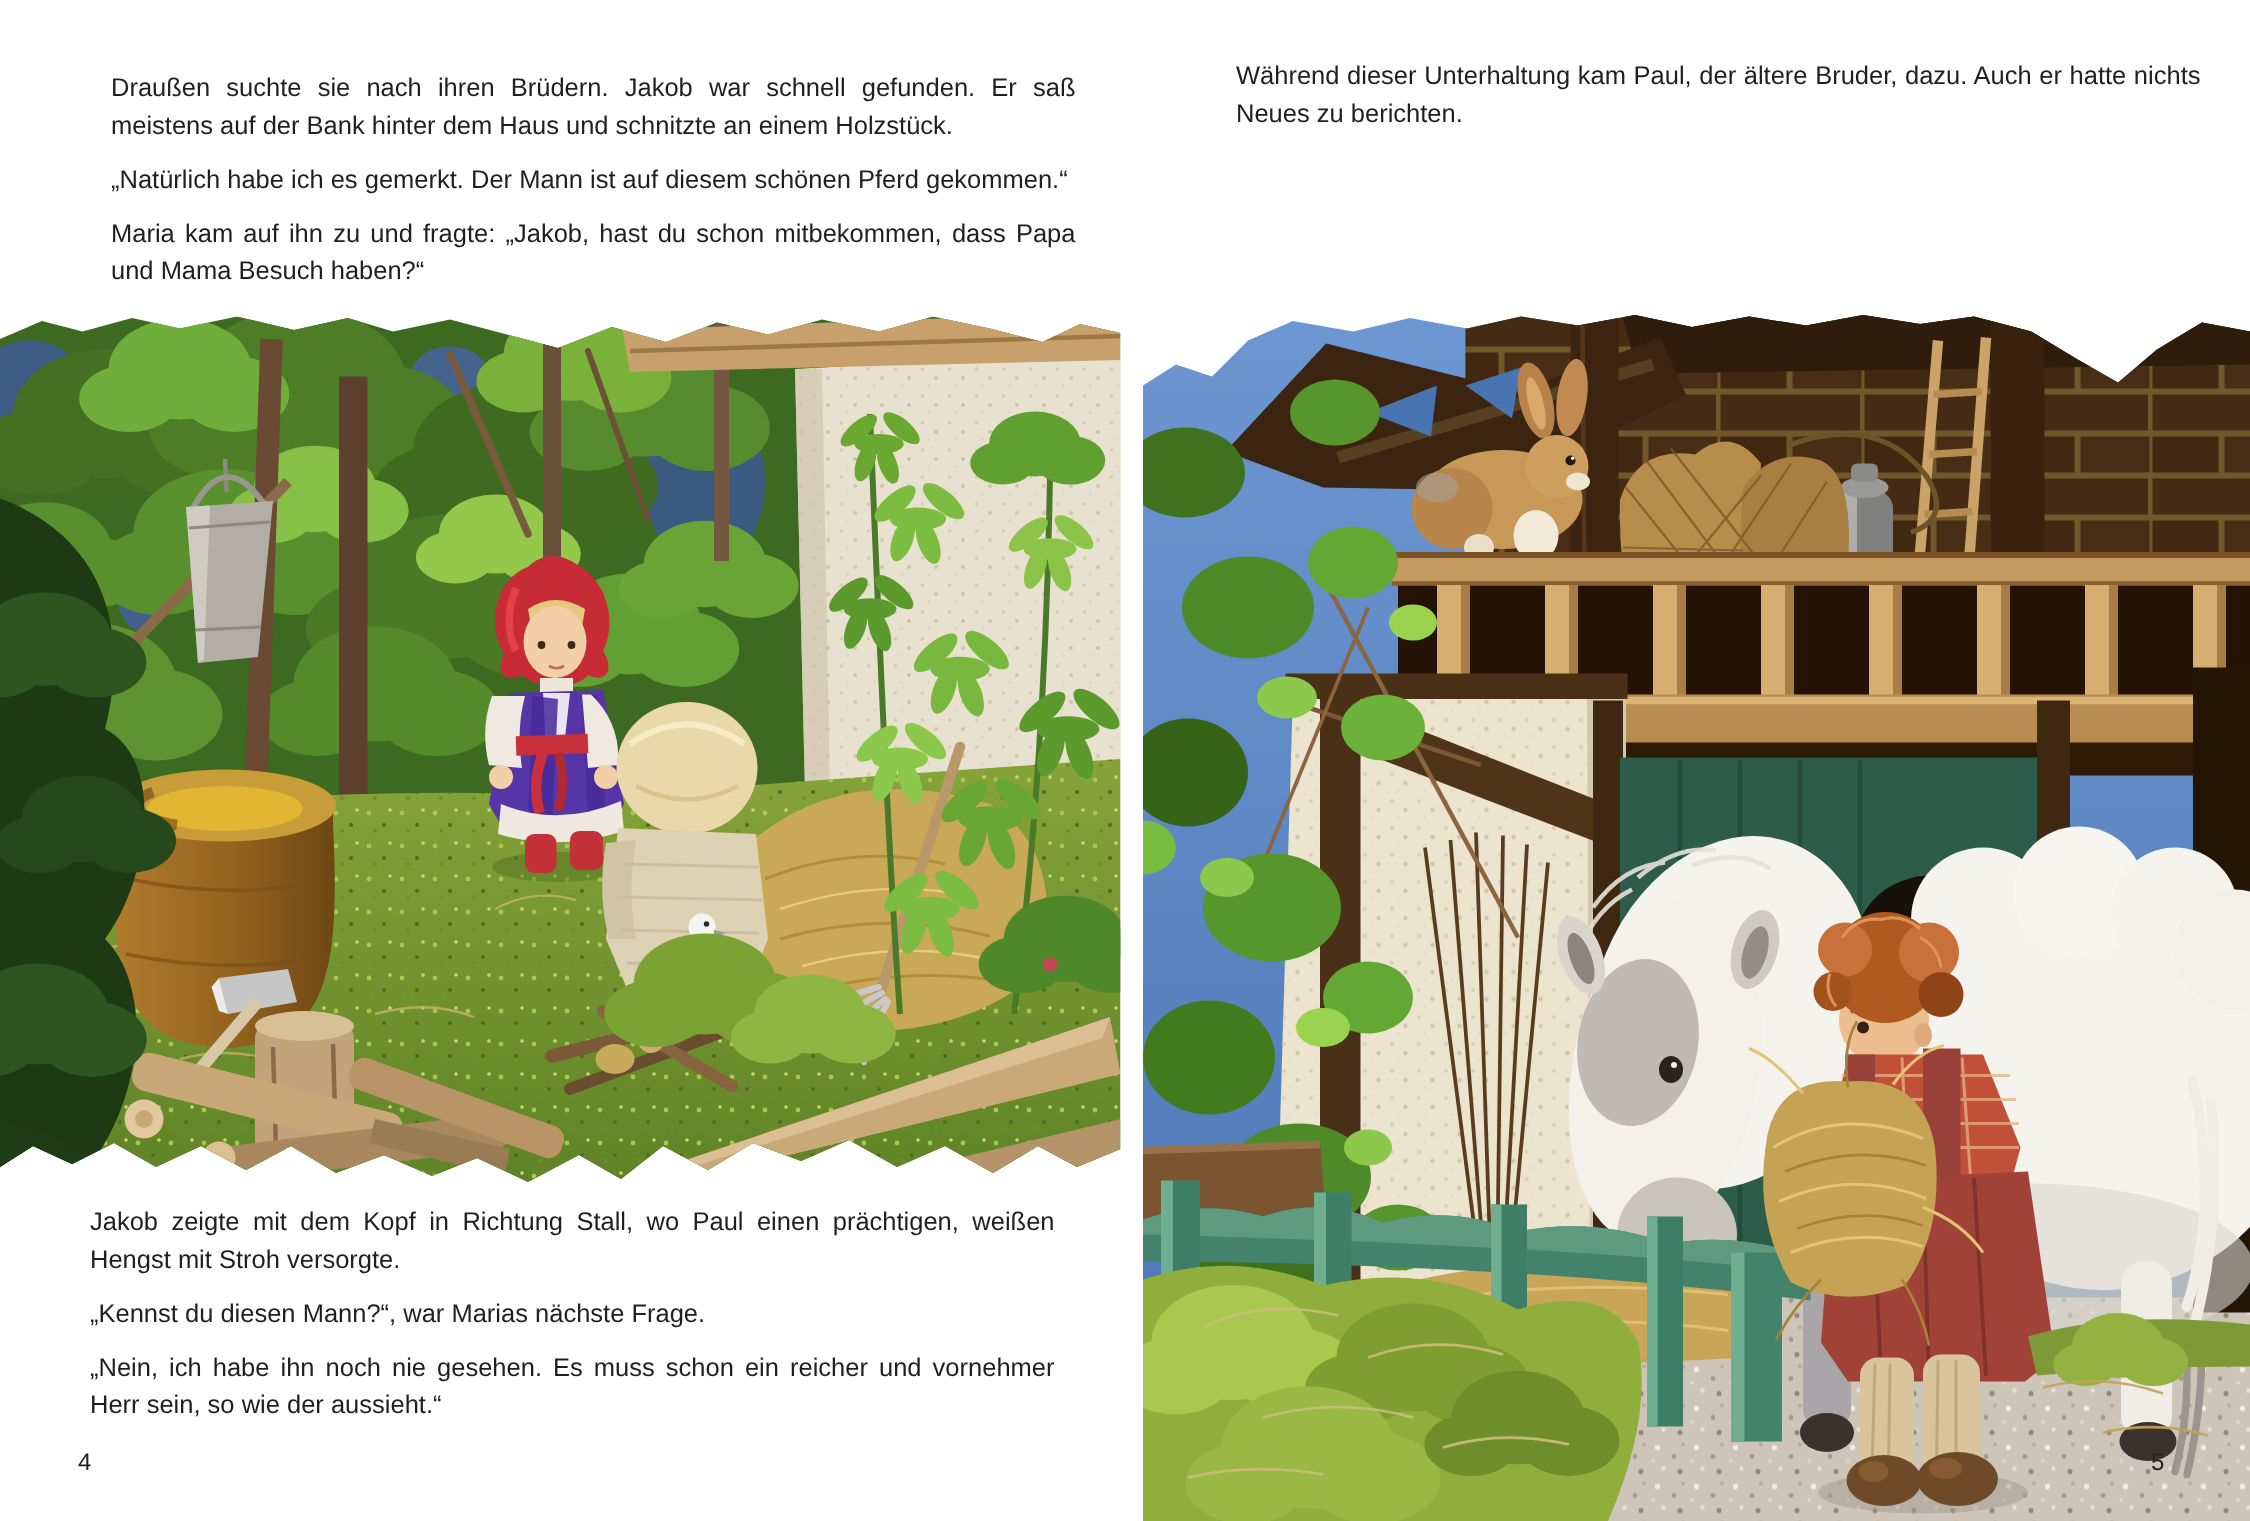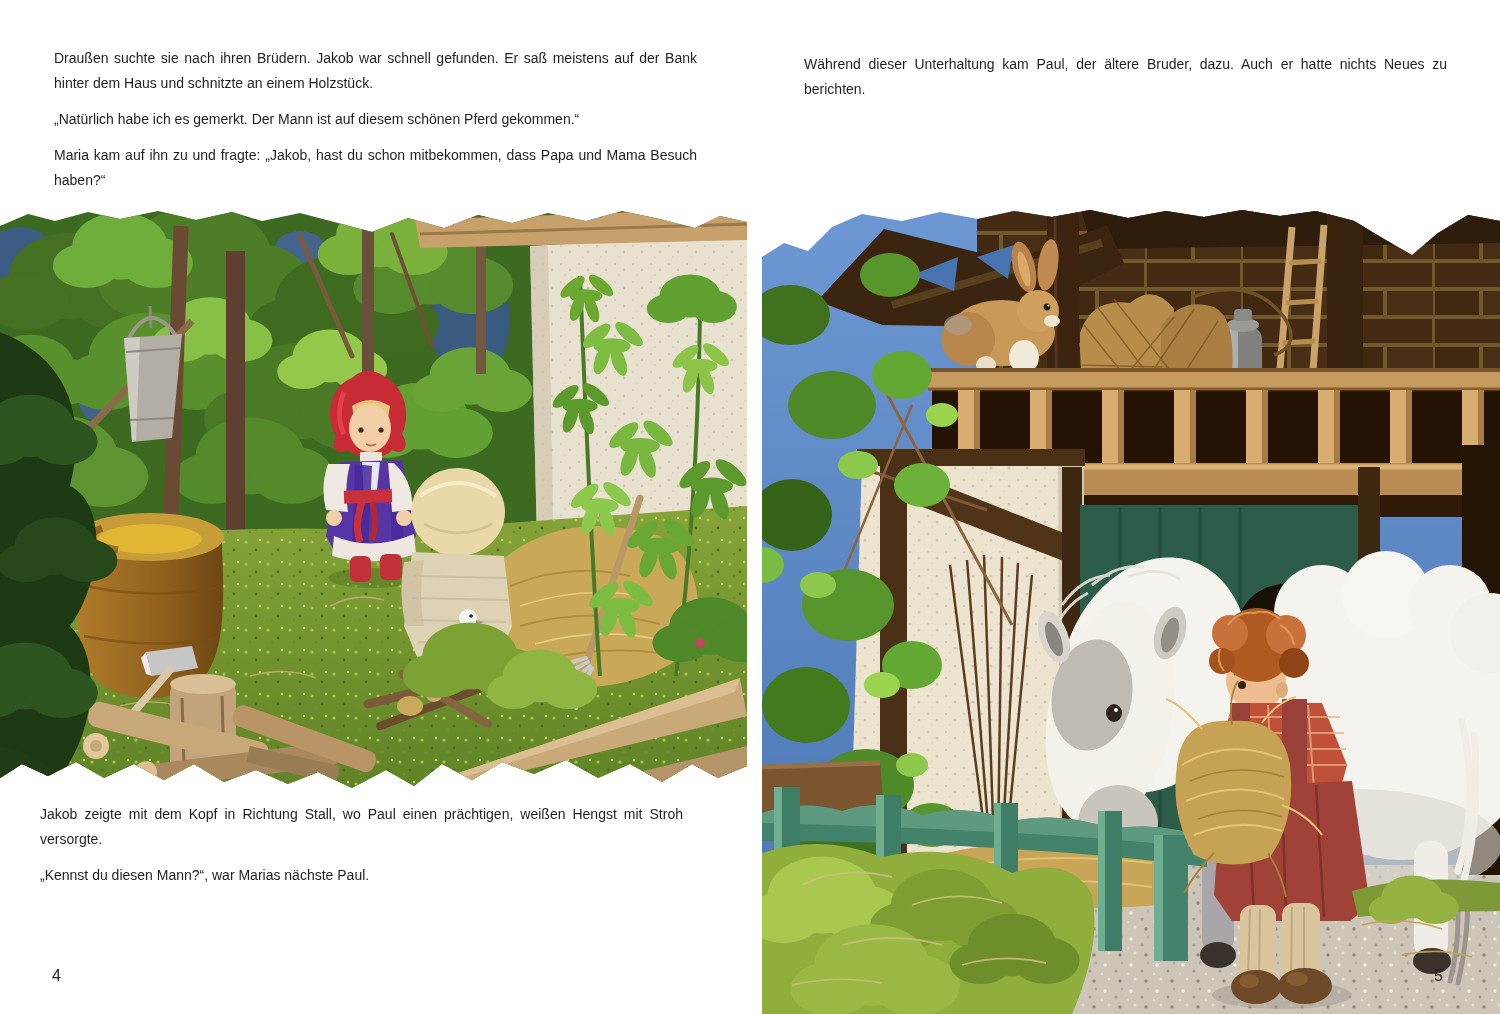--- a/index.html
+++ b/index.html
@@ -1,21 +1,21 @@
 <!DOCTYPE html>
 <html><head>
 <meta charset="utf-8">
 <style>
   html,body{margin:0;padding:0;background:#ffffff;}
   .spread{position:relative;width:1500px;height:1014px;background:#ffffff;overflow:hidden;
           font-family:"Liberation Sans", sans-serif;color:#1f1f1f;}
-  .textblock{position:absolute;width:643px;font-size:14px;line-height:25px;}
+  .textblock{position:absolute;width:643px;font-size:17px;line-height:25px;margin-left:20px;}
   .textblock p{margin:0 0 11px 0;text-align:justify;}
   #tb-left-top{left:54px;top:46px;}
-  #tb-right-top{left:804px;top:52px;}
+  #tb-right-top{left:804px;top:38px;}
   #tb-left-bottom{left:40px;top:802px;}
   .pagenum{position:absolute;font-size:16px;line-height:20px;}
   #pn-left{left:52px;top:966px;color:#1f1f1f;}
   #pn-right{left:1434px;top:966px;color:#2b2118;}
   .photo{position:absolute;display:block;}
   #photo-left{left:0;top:206px;}
   #photo-right{left:762px;top:205px;}
 </style>
 </head>
 <body>
@@ -624,19 +624,20 @@
         <g stroke="#c3a35c" stroke-width="1.8" fill="none" opacity="0.9">
           <path d="M600,720 q40,-10 80,4"></path>
             <path d="M640,750 q36,-8 70,2"></path>
         </g>
       </g>
     </g>
   </svg>
 
   <div class="textblock" id="tb-left-bottom">
     <p>Jakob zeigte mit dem Kopf in Richtung Stall, wo Paul einen prächtigen, weißen Hengst mit Stroh versorgte.</p>
-    <p>„Kennst du diesen Mann?“, war Marias nächste Paul.</p>
+    <p>„Kennst du diesen Mann?“, war Marias nächste Frage.</p>
+    <p>„Nein, ich habe ihn noch nie gesehen. Es muss schon ein reicher und vornehmer Herr sein, so wie der aussieht.“</p>
   </div>
 
   <div class="pagenum" id="pn-left">4</div>
   <div class="pagenum" id="pn-right">5</div>
 
 </div>
 
 </body></html>

